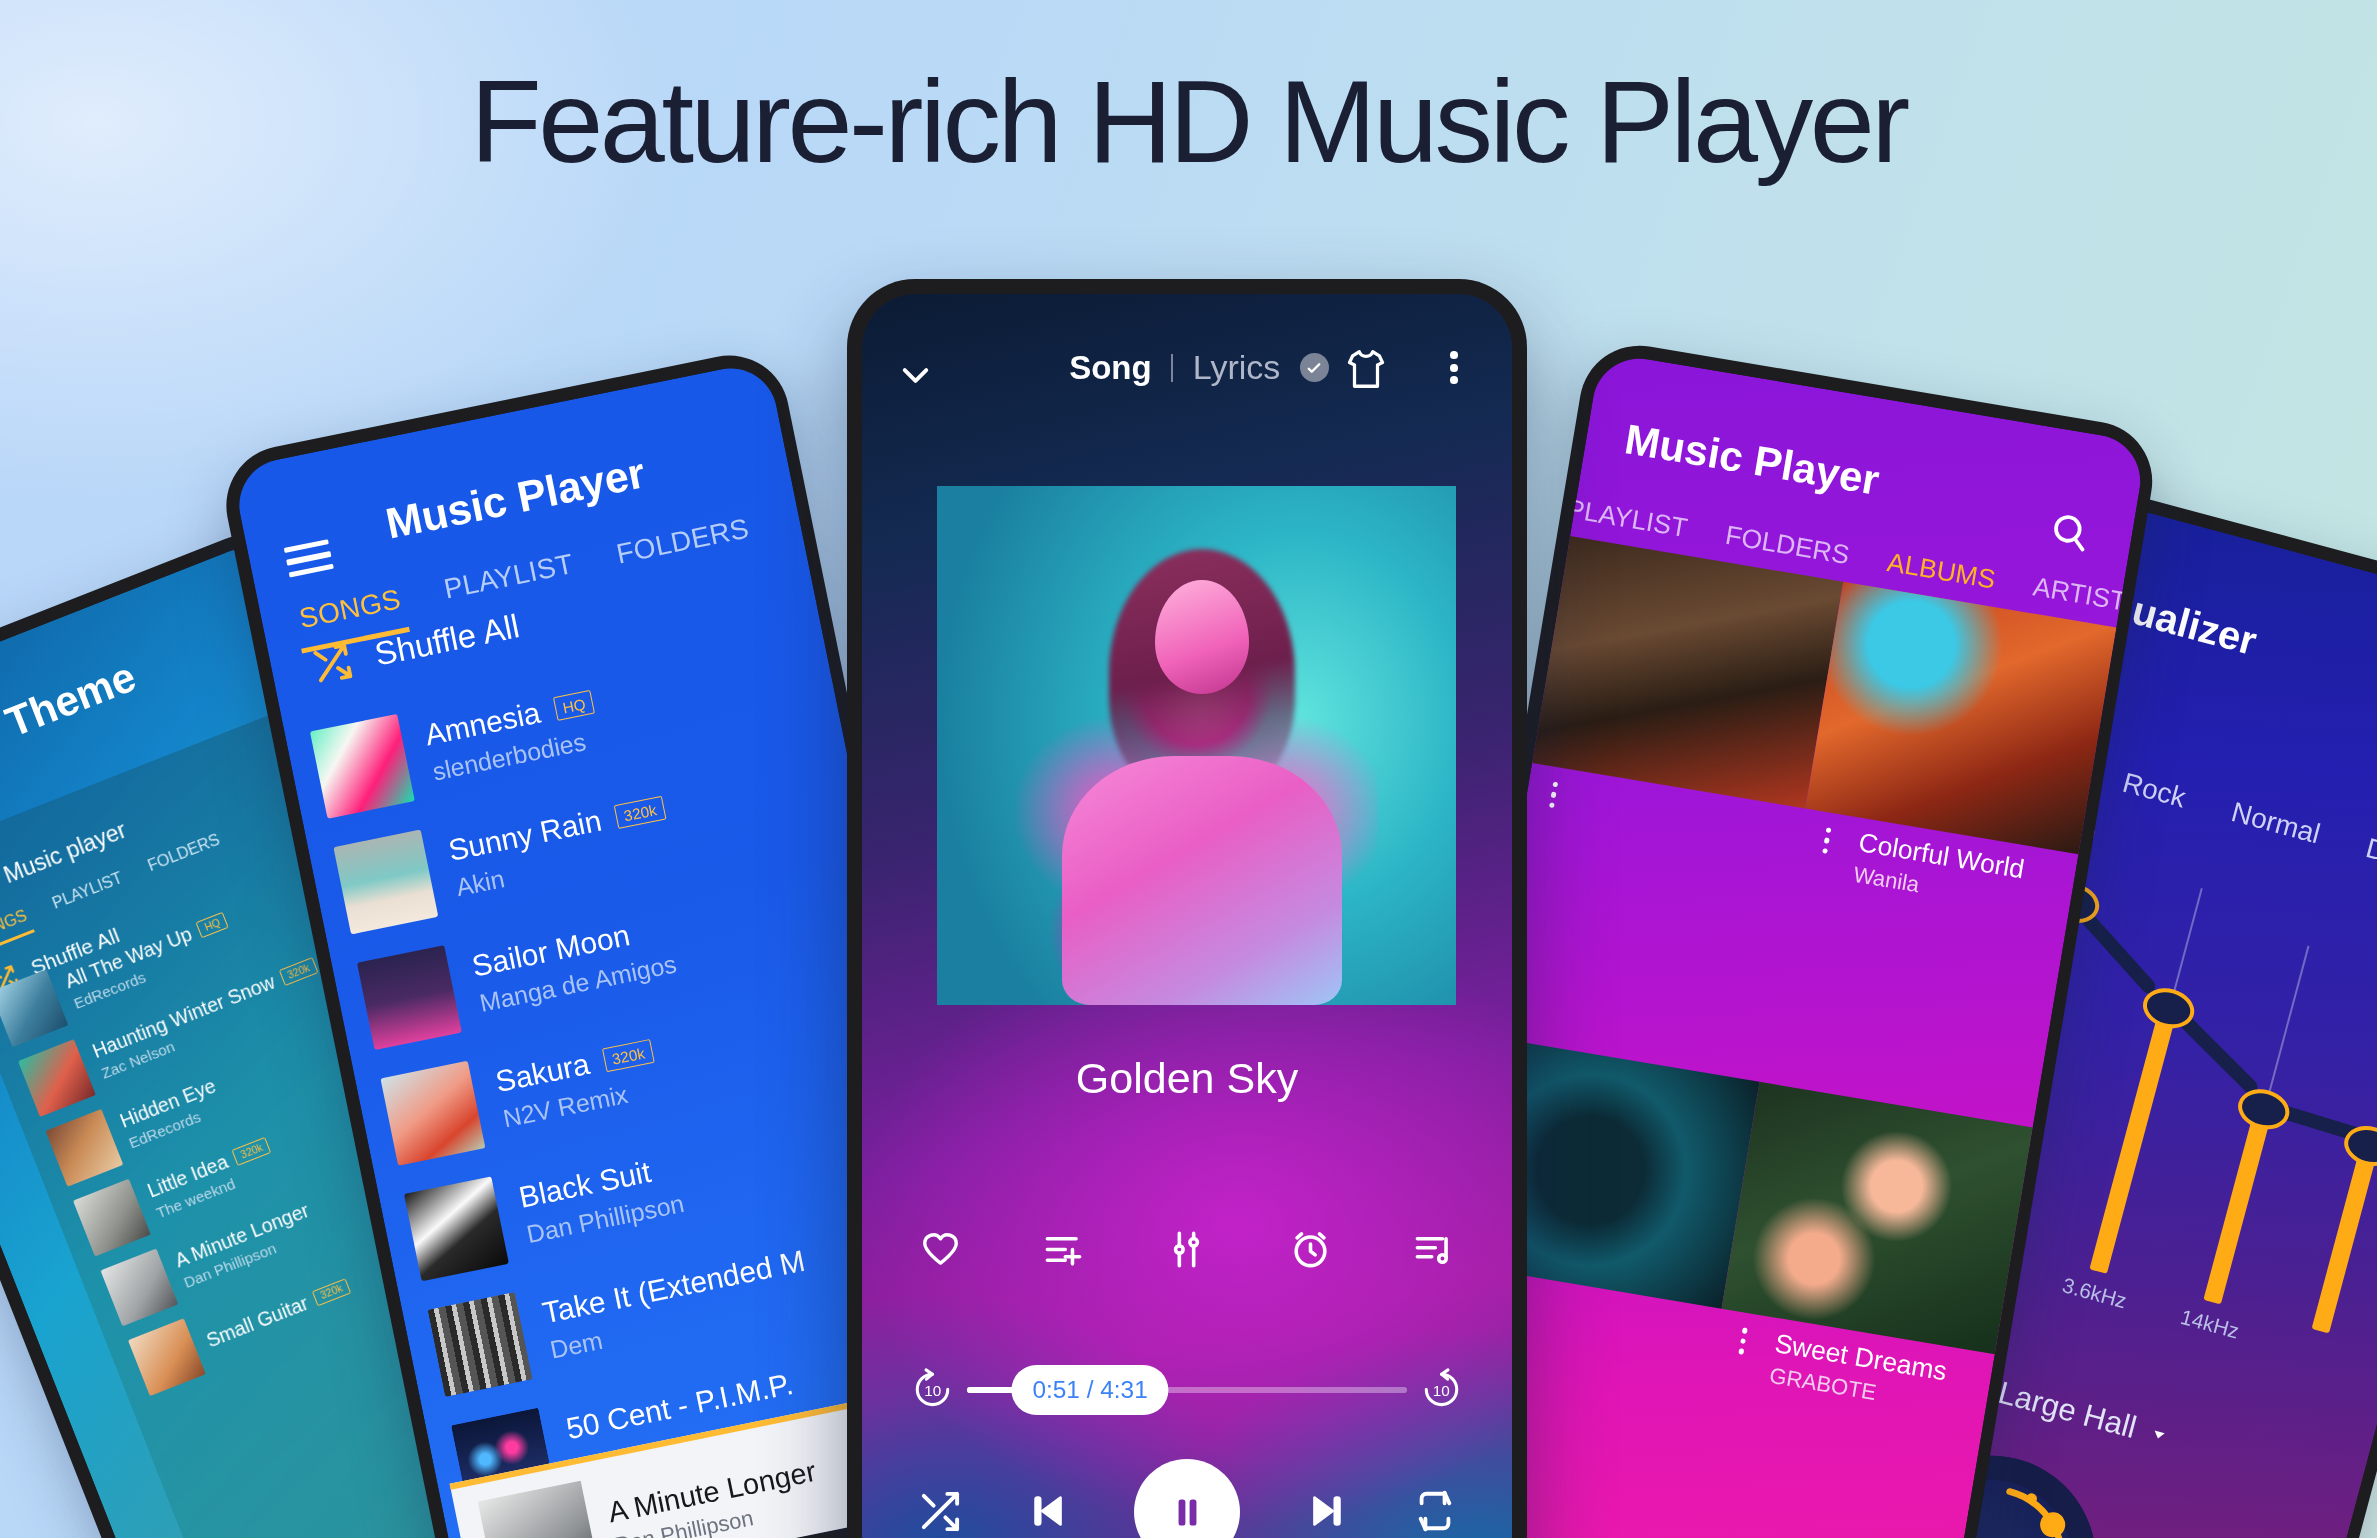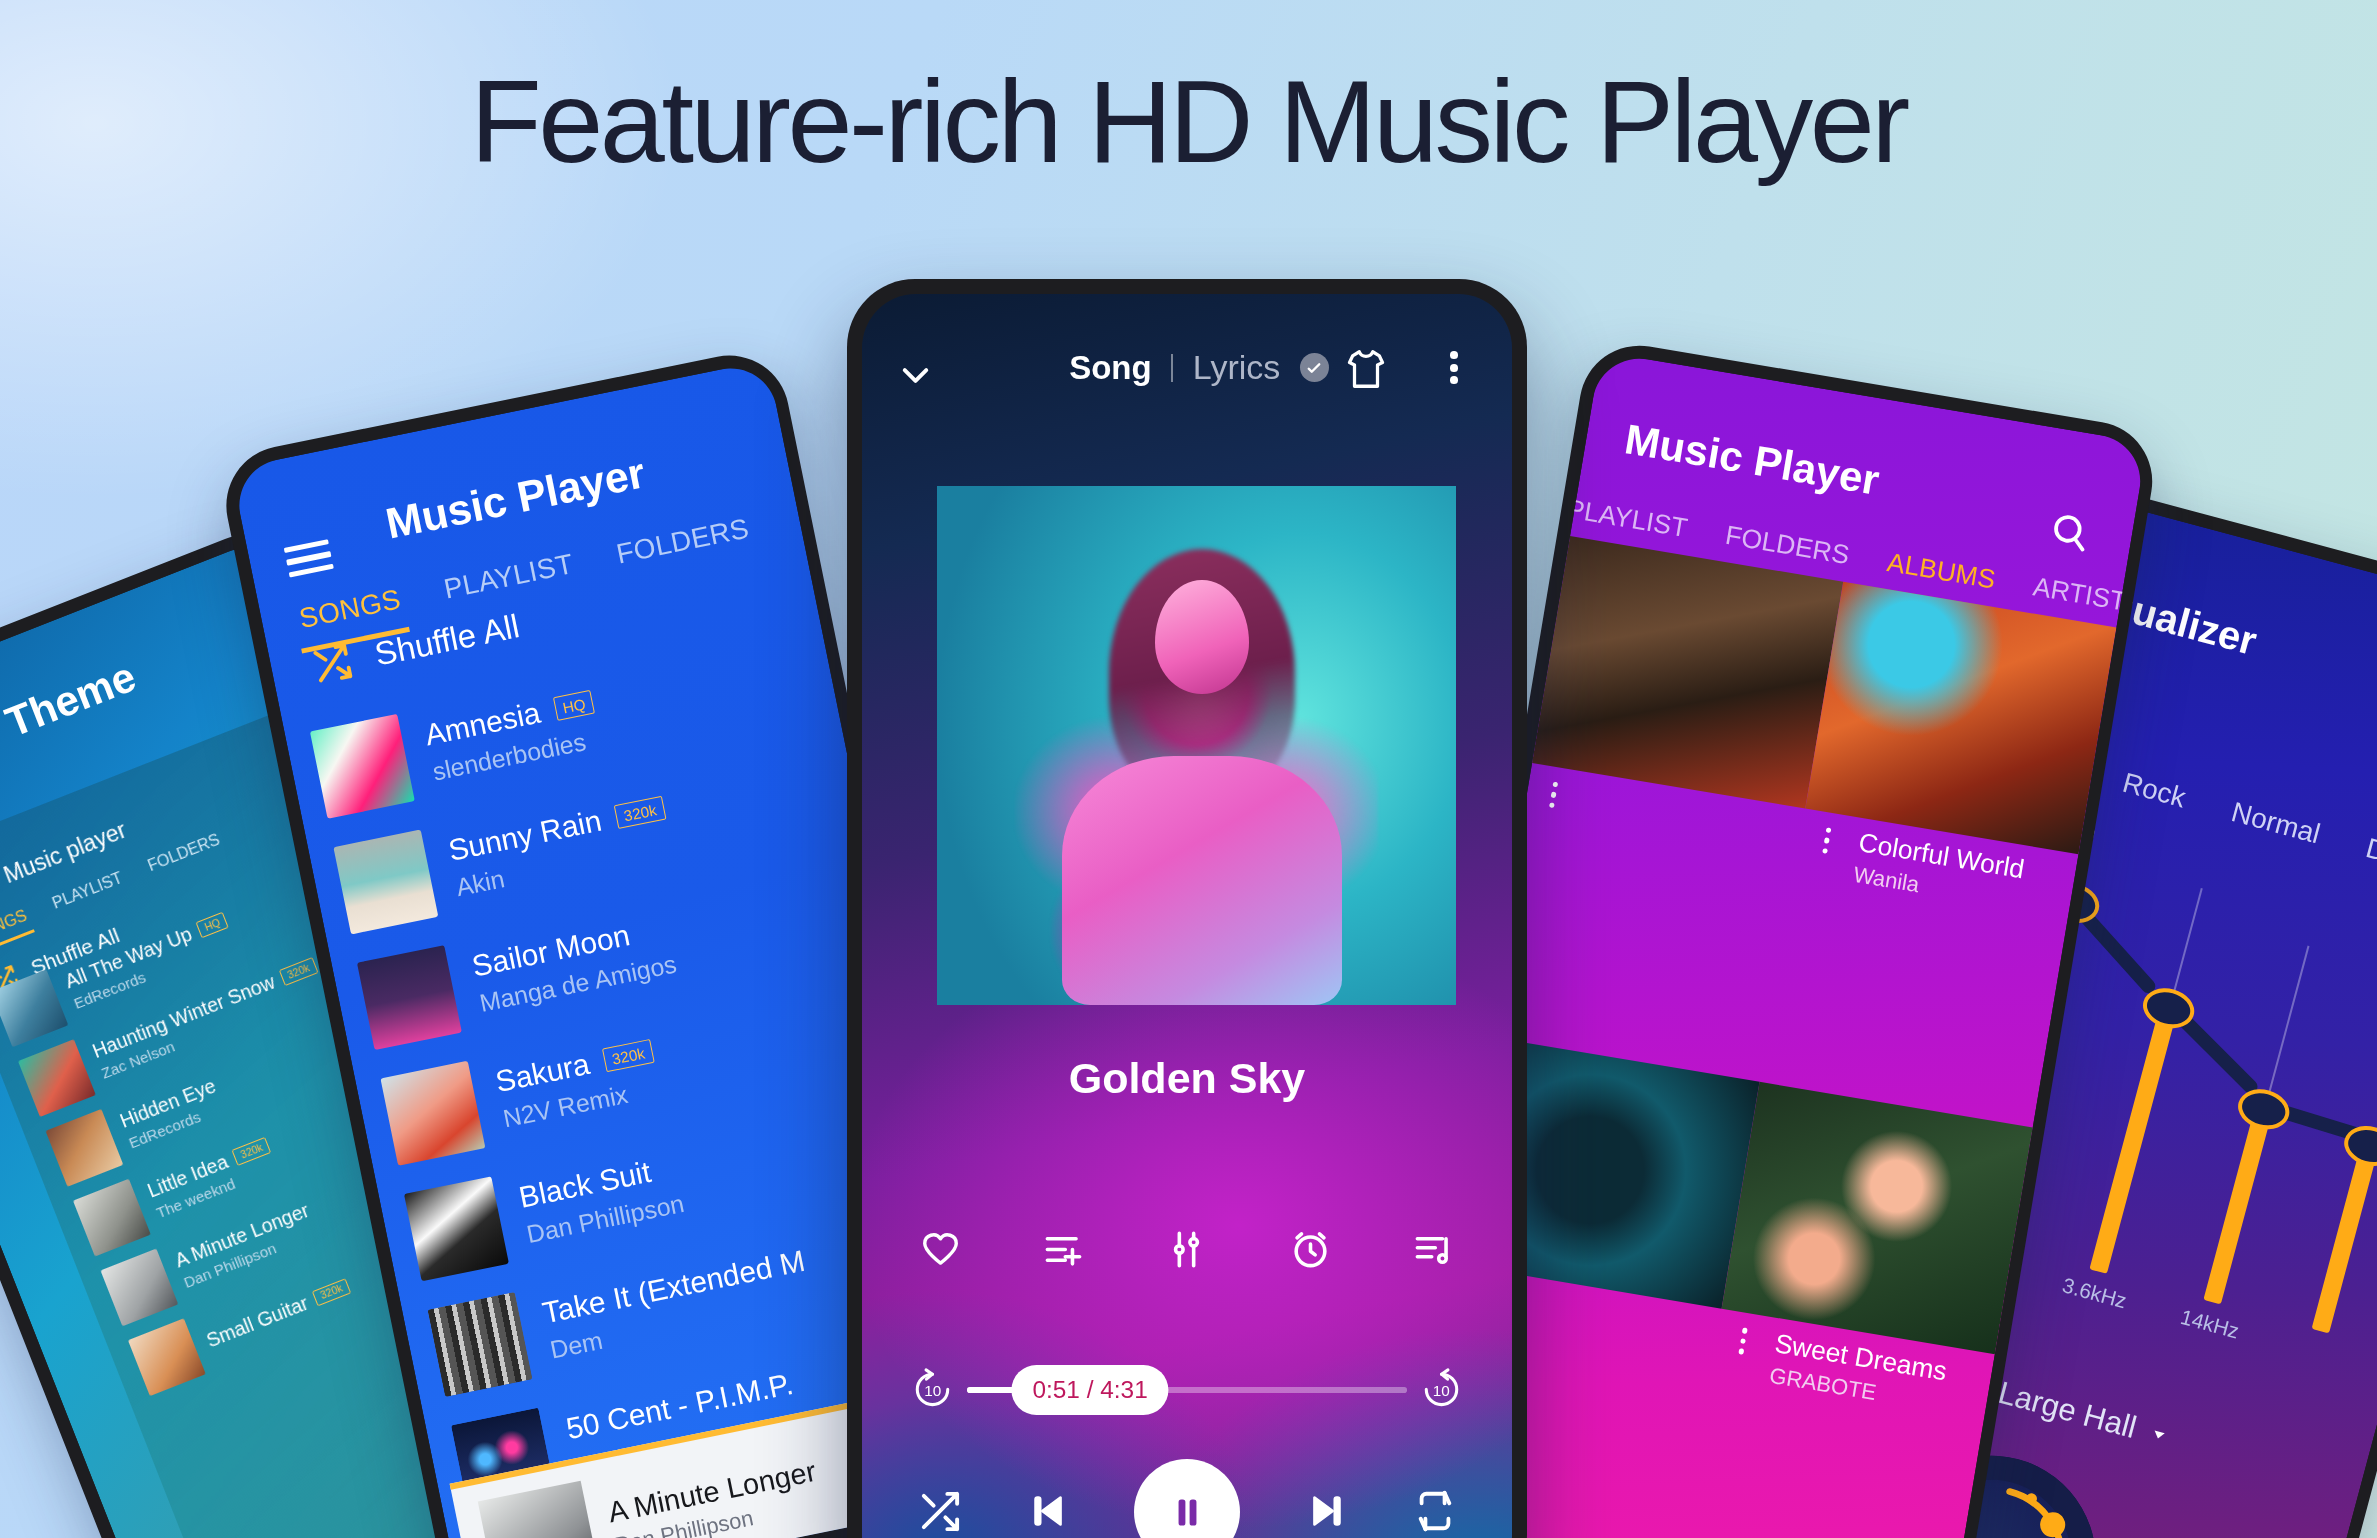--- a/index.html
+++ b/index.html
@@ -171,29 +171,29 @@
     border-radius:50% 50% 40% 40%;
     background:linear-gradient(170deg,#8c2f5e,#6d1f4c 50%,rgba(109,31,76,0));
     filter:blur(2.8px);
   }
   .pl-art .ph-shirt{
     position:absolute; left:24%; top:52%; width:54%; height:48%;
     border-radius:40% 40% 10% 10%;
     background:linear-gradient(150deg,#f78ad8 0%,#e95ec5 40%,#c58ae0 75%,#9ec6f5 100%);
     filter:blur(0.7px);
   }
-  .pl-title{ position:absolute; left:0; width:100%; top:760px; text-align:center; font-size:43px; font-weight:bold; color:#fff;}
+  .pl-title{ position:absolute; left:0; width:100%; top:760px; text-align:center; font-size:43px; font-weight:normal; color:#fff;}
   .pl-artist{ position:absolute; left:0; width:100%; top:821px; text-align:center; font-size:32px; color:#f3c7ef;}
   .pl-icons{ position:absolute; left:57px; right:57px; top:934px; display:flex; justify-content:space-between; align-items:center;}
   .pl-seek{ position:absolute; left:49px; right:49px; top:1073px; display:flex; align-items:center; gap:12.5px;}
   .pl-track{ position:relative; flex:1; height:5.6px; background:rgba(255,255,255,.35); border-radius:2.8px;}
   .pl-track .fill{ position:absolute; left:0; top:0; height:100%; width:19%; background:#fff; border-radius:2.8px;}
   .pl-time{
     position:absolute; left:13%; top:50%; transform:translate(-8%,-50%);
-    background:#fff; color:#be185d; font-size:24.4px; font-weight:500;
+    background:#fff; color:#3b82f6; font-size:24.4px; font-weight:500;
     padding:11px 21px; border-radius:28px; white-space:nowrap;
   }
   .pl-ctrls{ position:absolute; left:54px; right:54px; top:1165px; display:flex; justify-content:space-between; align-items:center;}
   .pl-play{
     width:106px; height:106px; border-radius:50%; background:#fff;
     display:flex; align-items:center; justify-content:center;
   }
 
   
   #phone-albums{

